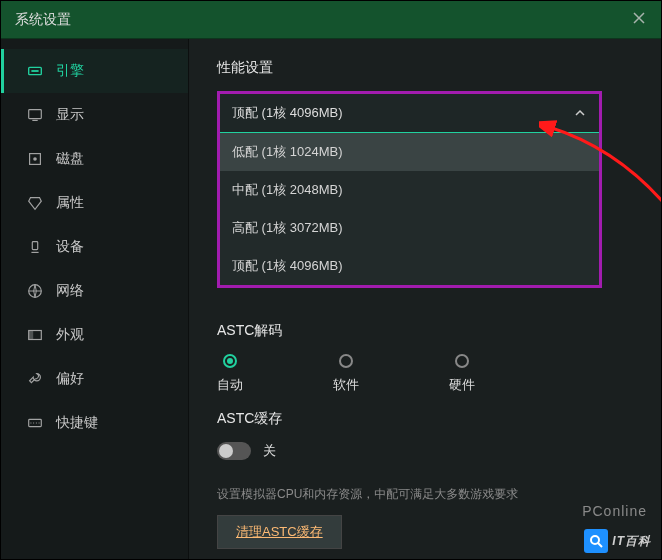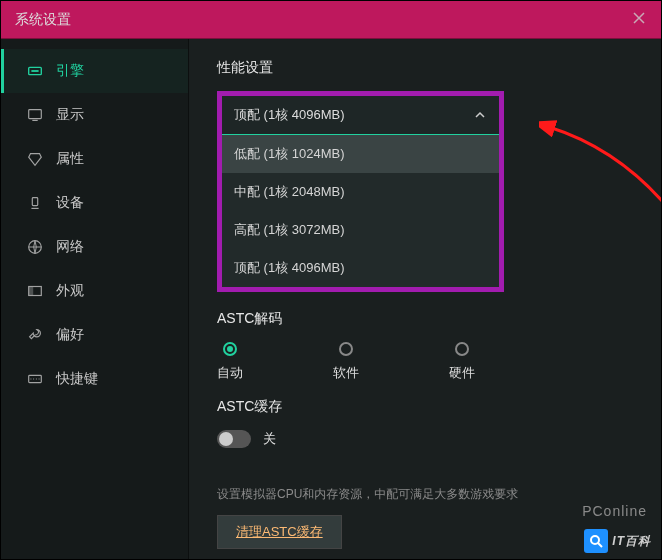--- a/index.html
+++ b/index.html
@@ -8,21 +8,21 @@
     background: #1a1f1f;
     font-family: "Microsoft YaHei", Arial, sans-serif;
     font-size: 13px; color: #e0e0e0;
     position: relative; overflow: hidden;
     border: 1px solid #000;
   }
   .header {
     height: 38px; display: flex; align-items: center;
     padding: 0 14px; justify-content: space-between;
     border-bottom: 1px solid rgba(0,0,0,0.35);
-    background: #be185d;
+    background: #14532d;
   }
   .header-title { font-size: 14px; color: #ddd; }
   .close-icon { width: 16px; height: 16px; opacity: .8; cursor: pointer; }
   .layout { display: flex; height: calc(100% - 38px); }
   .sidebar {
     width: 188px; background: #151a1a;
     border-right: 1px solid rgba(0,0,0,0.4);
     padding-top: 10px;
   }
   .sidebar-item {
@@ -53,23 +53,23 @@
     border: 2px solid #888; position: relative;
   }
   .radio.checked .radio-dot {
     border-color: #21d19f;
   }
   .radio.checked .radio-dot::after {
     content: ""; position: absolute; inset: 2px;
     border-radius: 50%; background: #21d19f;
   }
   .dropdown {
-    position: relative; width: 287px;
-    border: 5px solid #a21caf;
-    margin-bottom: 18px;
+    position: relative; width: 385px;
+    border: 3px solid #a21caf;
+    margin-bottom: 34px;
   }
   .dropdown-selected {
     height: 38px; display: flex; align-items: center;
     justify-content: space-between; padding: 0 12px;
     cursor: pointer; background: #1e2626; color: #ddd;
   }
   .chevron { width: 14px; height: 14px; }
   .dropdown-options {
     border-top: 1px solid #21d19f;
   }
@@ -140,20 +140,27 @@
           <rect x="6" y="9" width="8" height="2" fill="#21d19f"></rect>
         </svg>
       <span>引擎</span>
     </div>
     <div class="sidebar-item">
       <svg class="sidebar-icon" viewBox="0 0 20 20">
           <rect x="3" y="4" width="14" height="10" rx="1" fill="none" stroke="#bbb" stroke-width="1.3"></rect>
           <path d="M7 16 h6" stroke="#bbb" stroke-width="1.3"></path>
         </svg>
       <span>显示</span>
+    </div>
+    <div class="sidebar-item">
+      <svg class="sidebar-icon" viewBox="0 0 20 20">
+          <rect x="4" y="4" width="12" height="12" fill="none" stroke="#bbb" stroke-width="1.3"></rect>
+          <circle cx="10" cy="10" r="2" fill="#bbb"></circle>
+        </svg>
+      <span>磁盘</span>
     </div>
     <div class="sidebar-item">
       <svg class="sidebar-icon" viewBox="0 0 20 20">
           <path d="M5 4 L15 4 L17 8 L10 17 L3 8 Z" fill="none" stroke="#bbb" stroke-width="1.3"></path>
         </svg>
       <span>属性</span>
     </div>
     <div class="sidebar-item">
       <svg class="sidebar-icon" viewBox="0 0 20 20">
           <rect x="7" y="4" width="6" height="9" rx="1" fill="none" stroke="#bbb" stroke-width="1.3"></rect>

